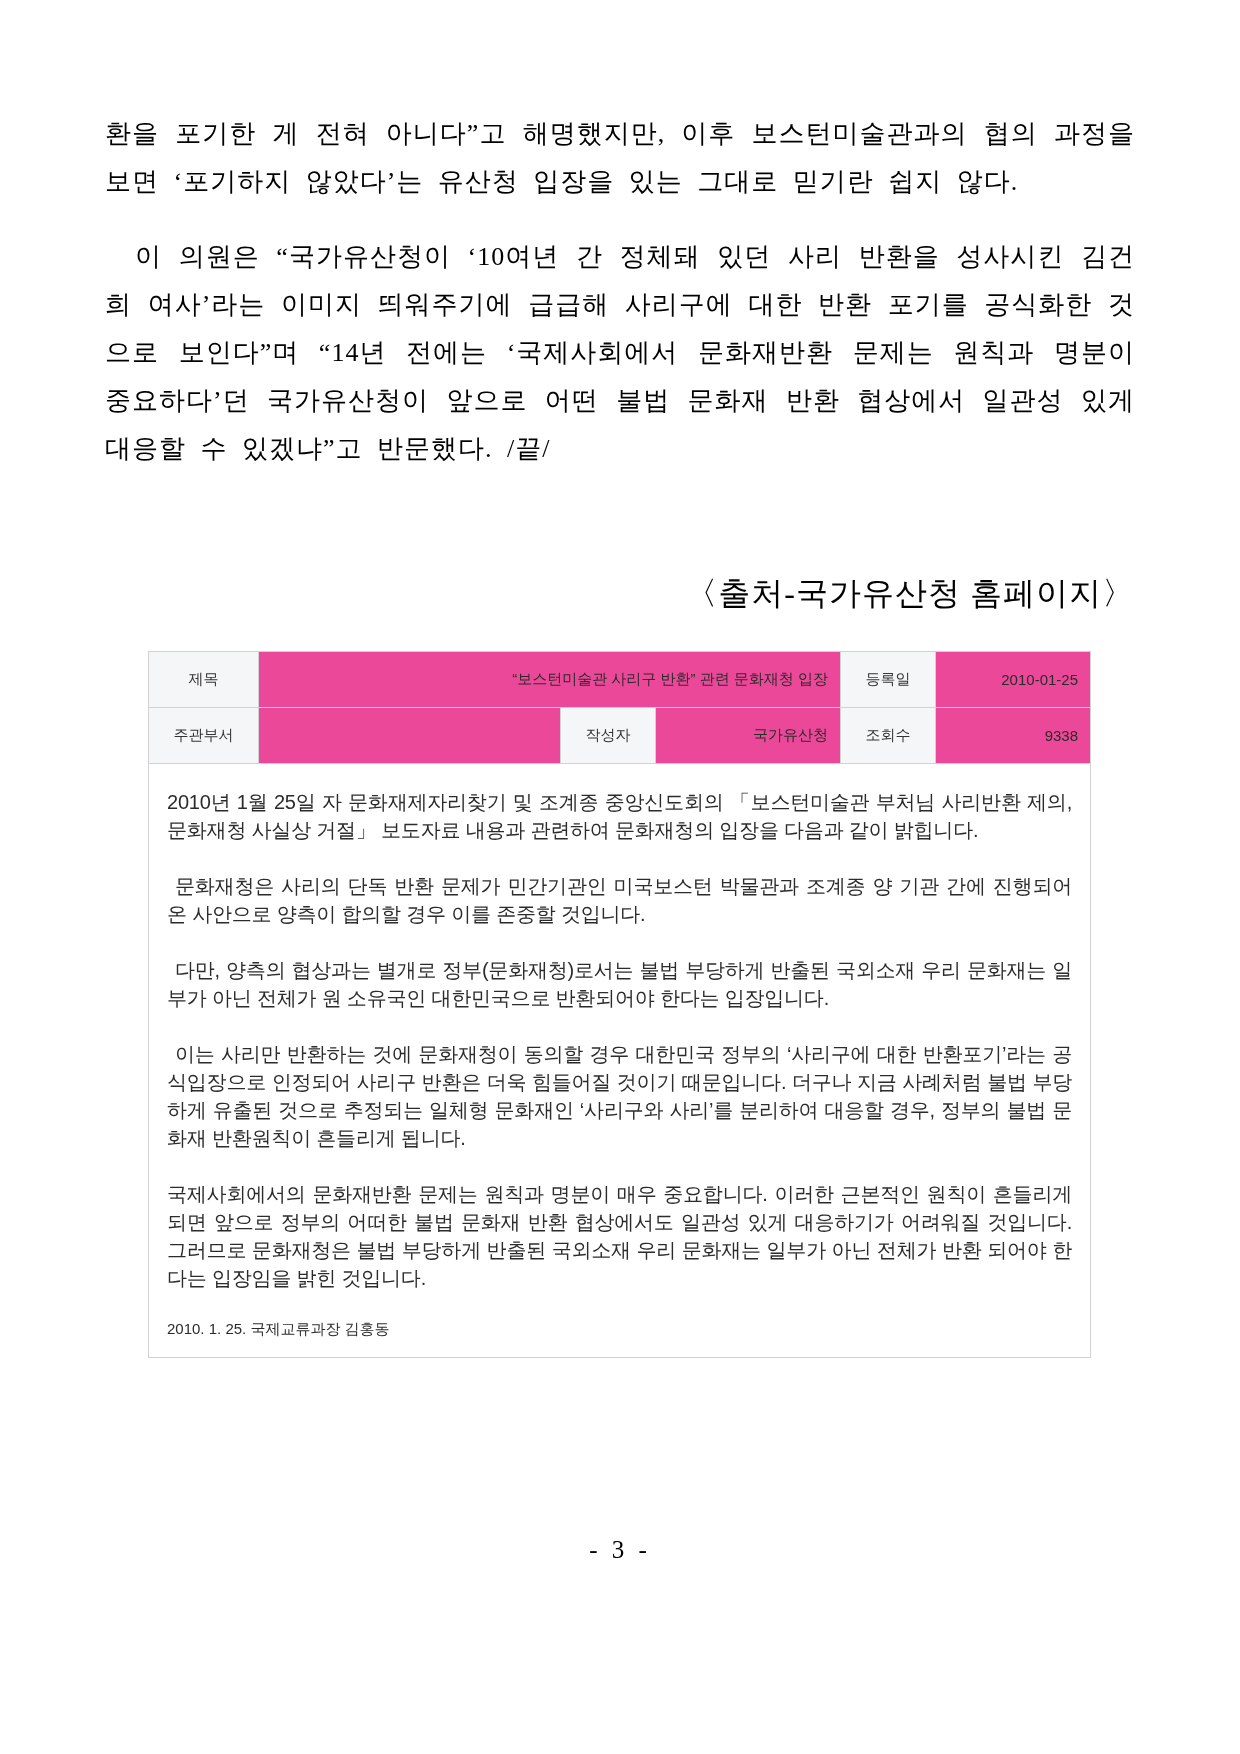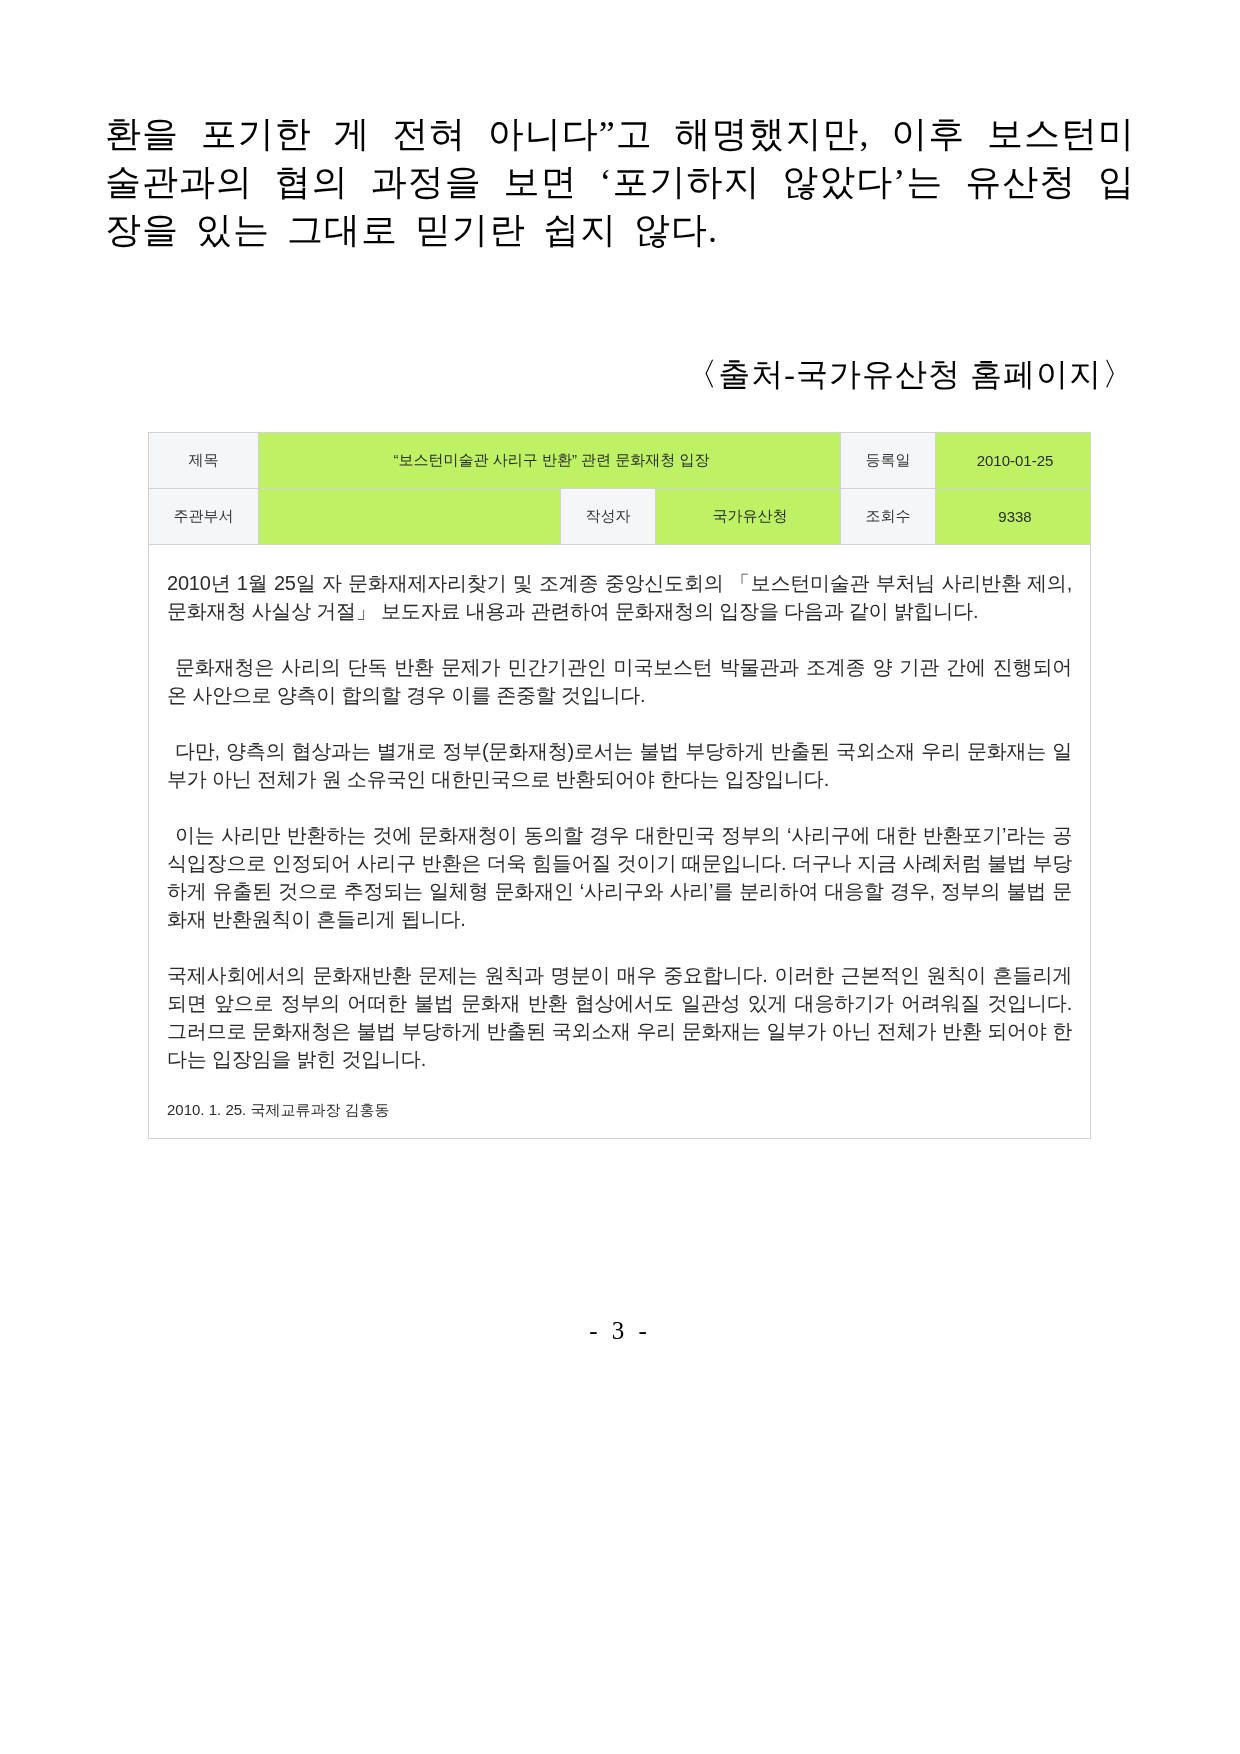--- a/index.html
+++ b/index.html
@@ -16,21 +16,21 @@
   }
   .page {
     box-sizing: border-box;
     width: 1240px;
     height: 1754px;
     padding: 110px 105px 0 105px;
     position: relative;
   }
   .main-text p {
     margin: 0;
-    font-size: 36px;
+    font-size: 26px;
     line-height: 48px;
     letter-spacing: 1px;
     word-spacing: 7px;
     text-align: justify;
   }
   .main-text p + p { margin-top: 27px; }
   .main-text p.indent { text-indent: 30px; }
   .source-caption {
     margin-top: 96px;
     font-size: 32px;
@@ -58,21 +58,21 @@
     height: 56px;
     padding: 0 12px;
     box-sizing: border-box;
   }
   table.notice td.lbl {
     background: #f5f6f7;
     text-align: center;
     color: #333;
     padding: 0 4px;
   }
-  table.notice td.val { background: #bef264; text-align: center; padding-left: 16px; }
+  table.notice td.val { background: #ec4899; text-align: right; padding-left: 16px; }
   table.notice td.body-cell {
     height: 530px;
     vertical-align: top;
     padding: 24px 18px 18px 18px;
   }
   .notice-body p {
     margin: 0 0 28px 0;
     font-size: 20px;
     line-height: 28px;
     letter-spacing: -0.2px;
@@ -91,20 +91,21 @@
     letter-spacing: 4px;
   }
 </style>
 </head>
 <body>
 
 <div class="page">
 
   <div class="main-text">
     <p>환을 포기한 게 전혀 아니다”고 해명했지만, 이후 보스턴미술관과의 협의 과정을 보면 ‘포기하지 않았다’는 유산청 입장을 있는 그대로 믿기란 쉽지 않다.</p>
+    <p class="indent">이 의원은 “국가유산청이 ‘10여년 간 정체돼 있던 사리 반환을 성사시킨 김건희 여사’라는 이미지 띄워주기에 급급해 사리구에 대한 반환 포기를 공식화한 것으로 보인다”며 “14년 전에는 ‘국제사회에서 문화재반환 문제는 원칙과 명분이 중요하다’던 국가유산청이 앞으로 어떤 불법 문화재 반환 협상에서 일관성 있게 대응할 수 있겠냐”고 반문했다. /끝/</p>
   </div>
 
   <div class="source-caption">〈출처-국가유산청 홈페이지〉</div>
 
   <div class="notice-wrap">
     <table class="notice">
       <colgroup>
         <col style="width:110px">
           <col style="width:302px">
           <col style="width:95px">

